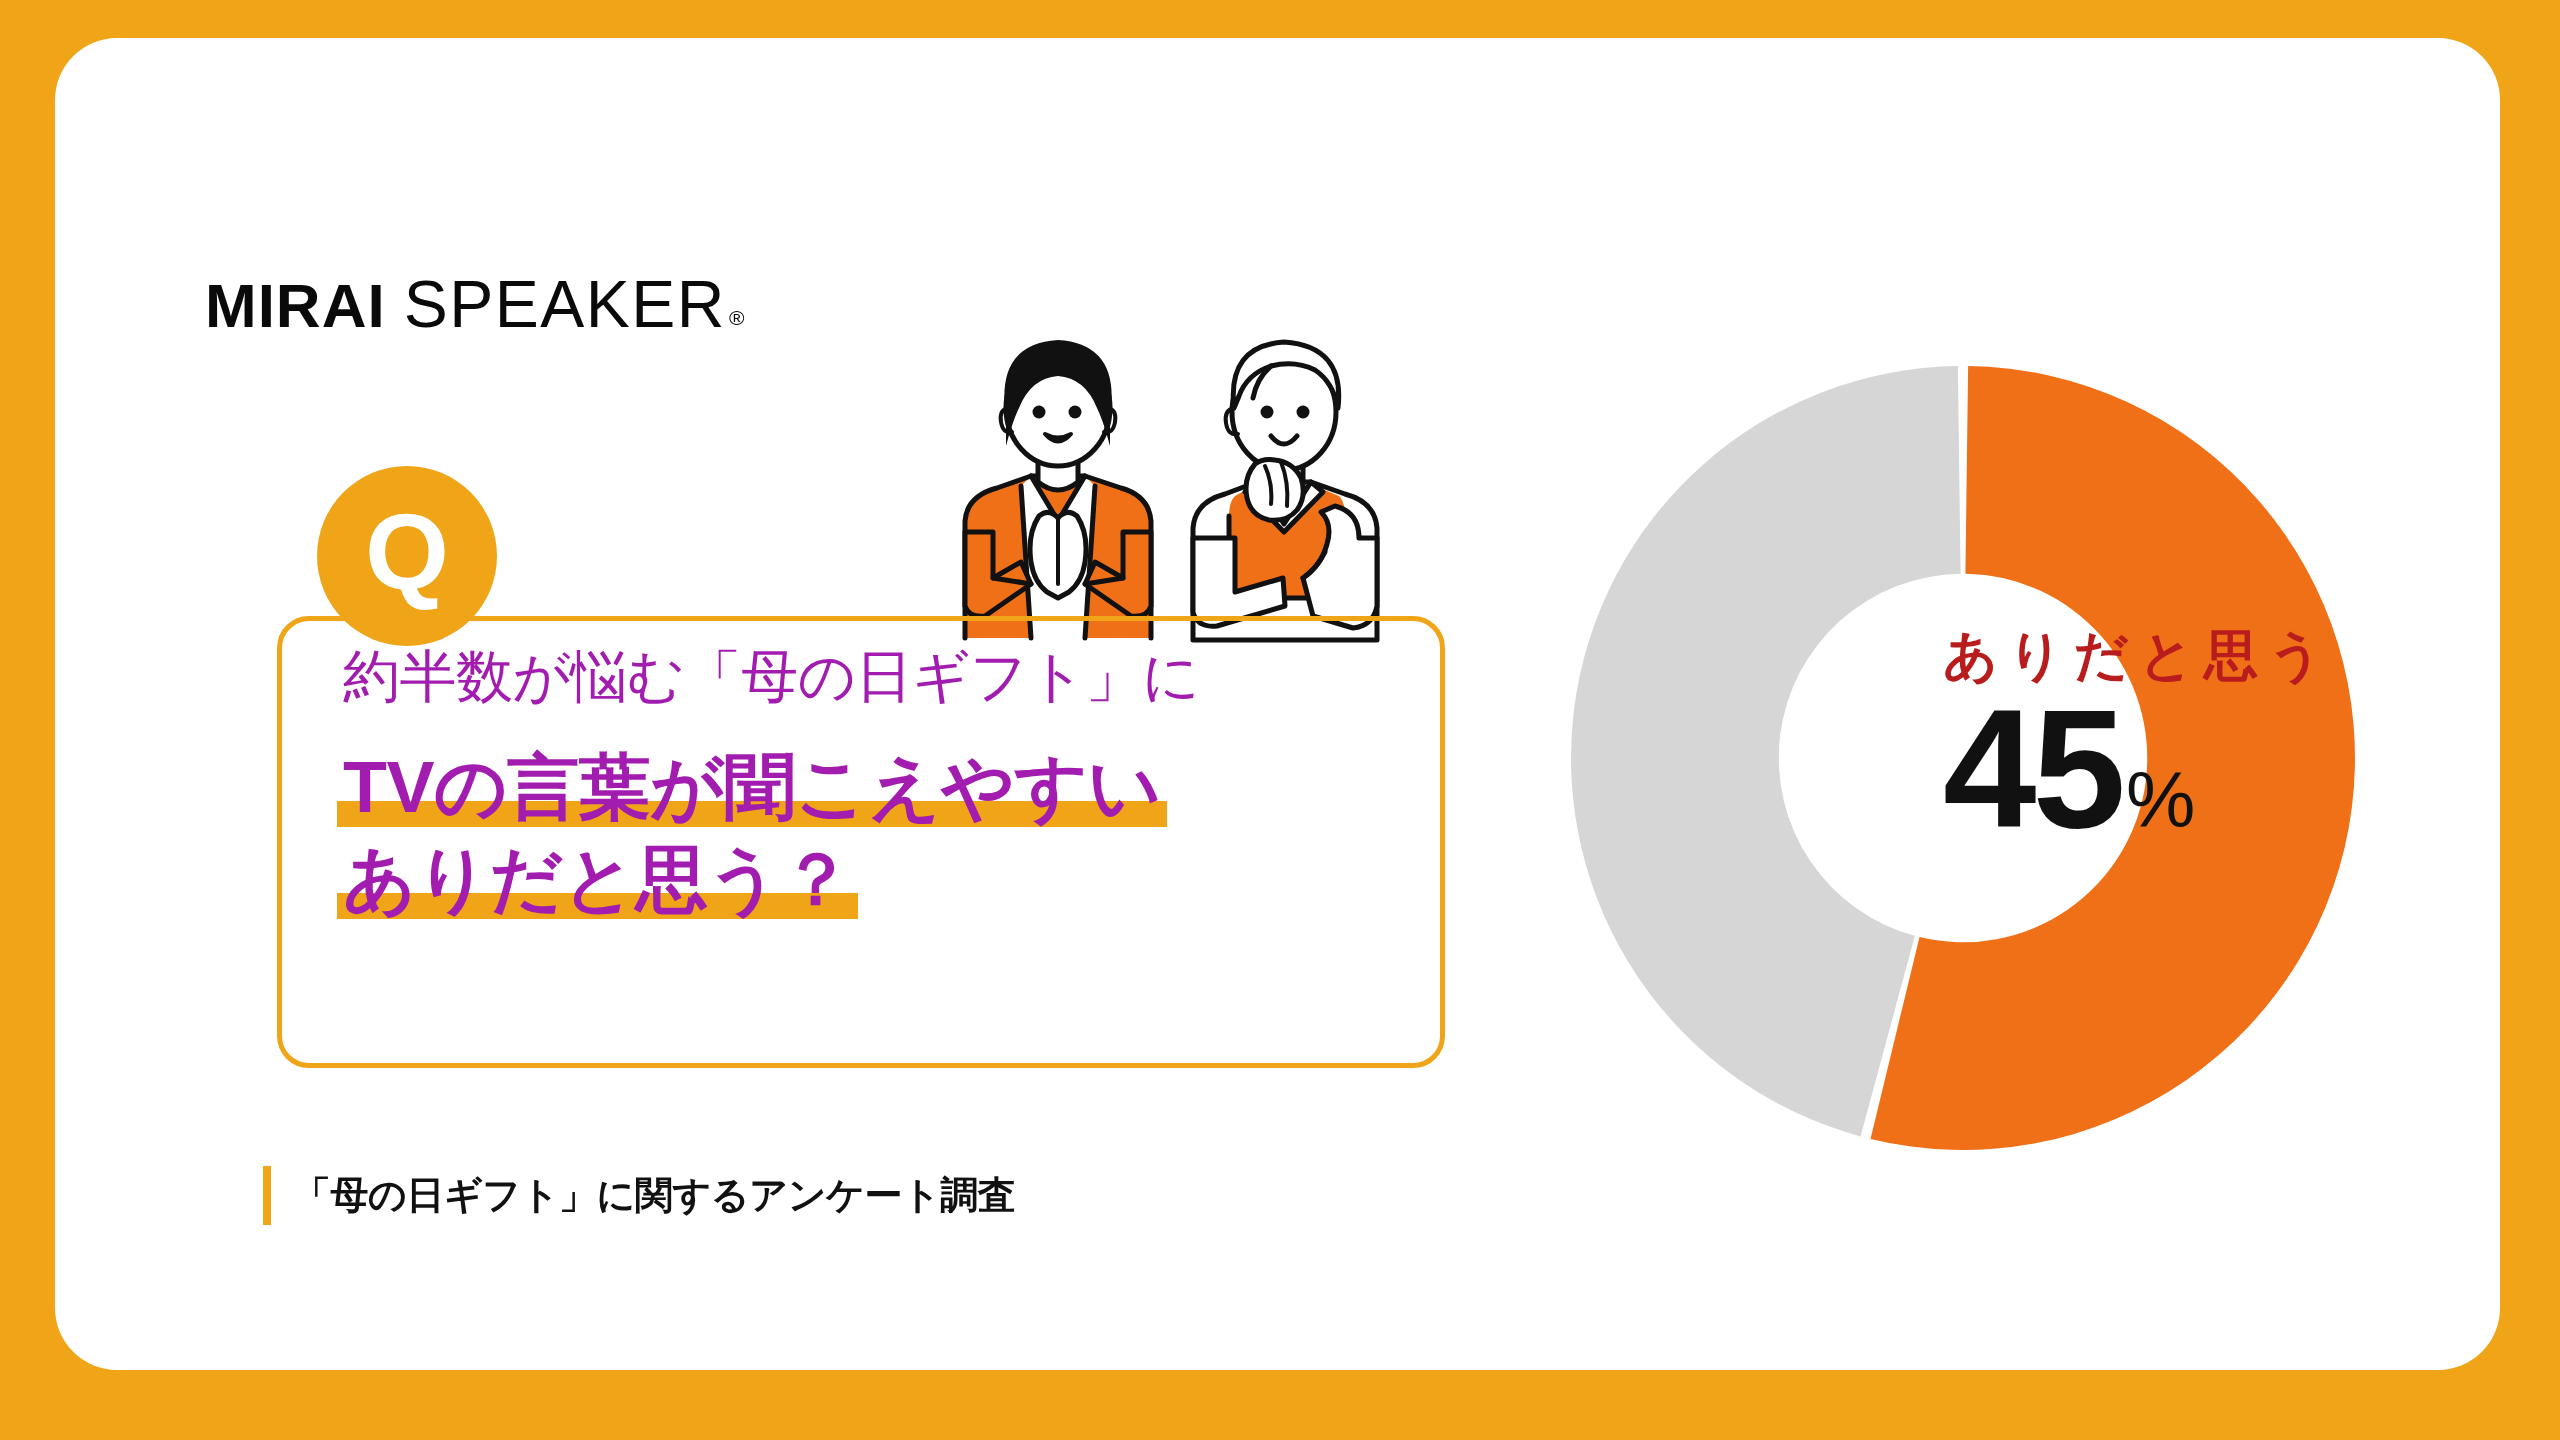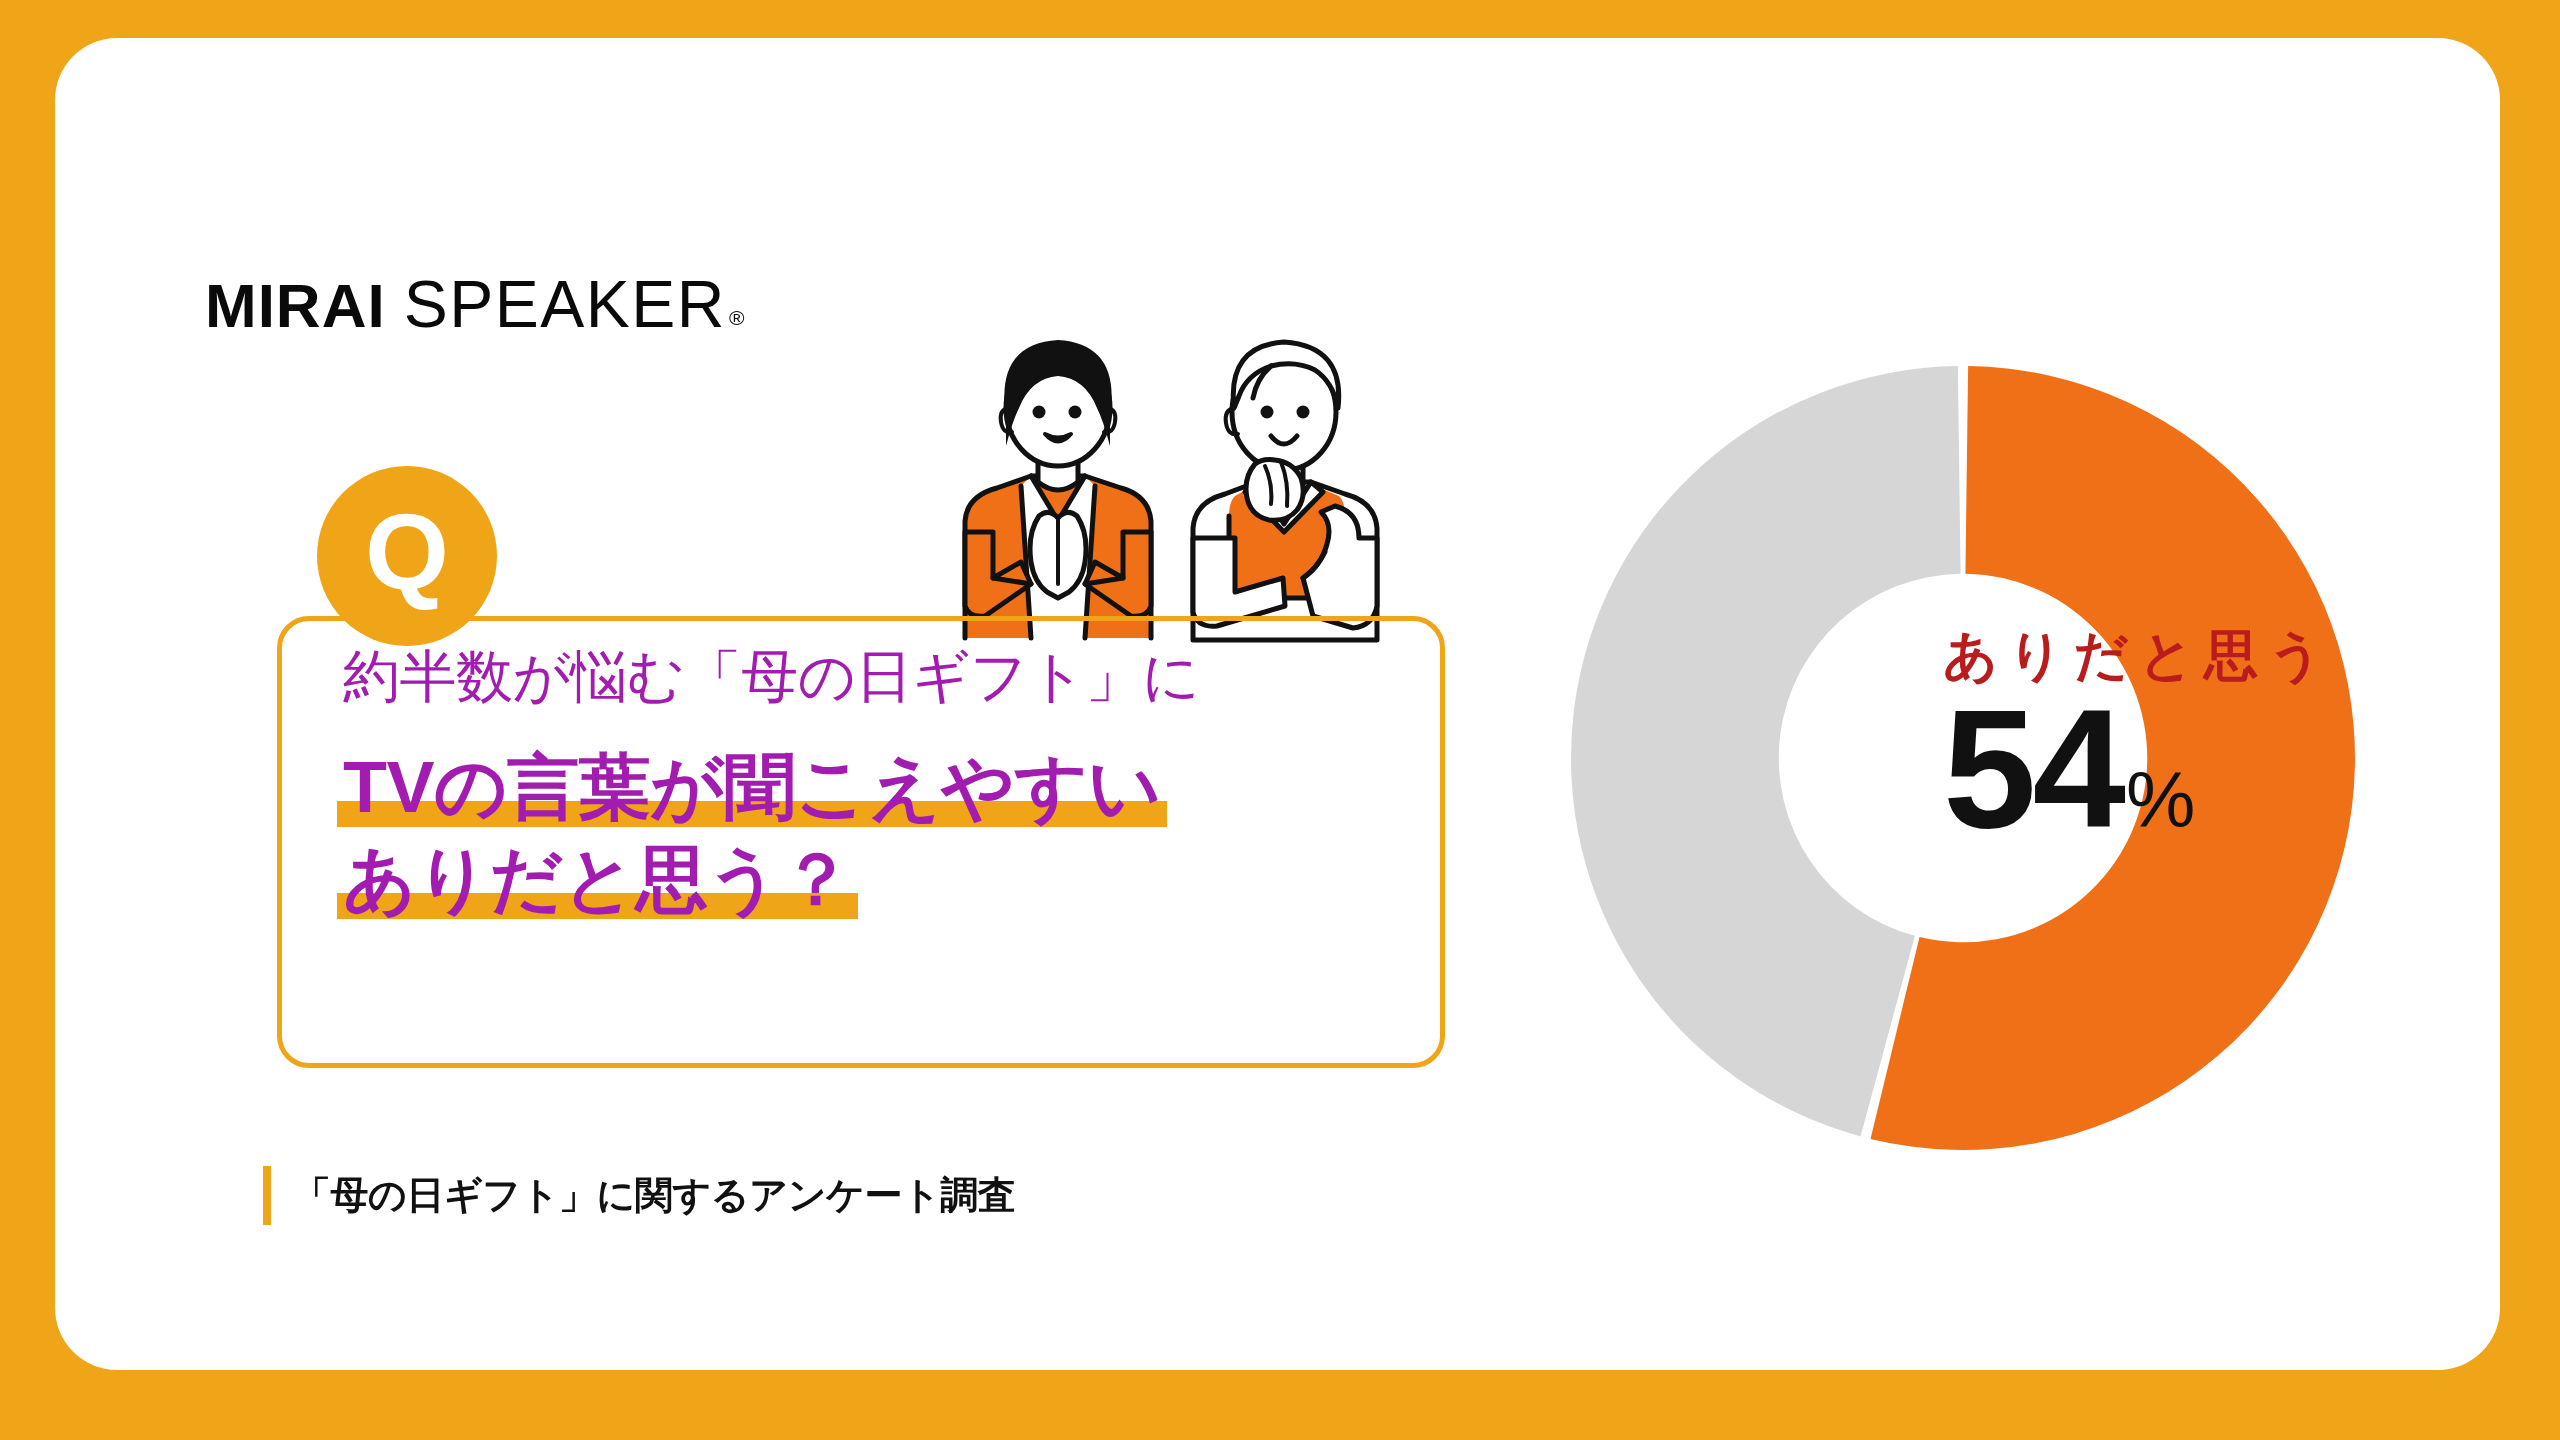--- a/index.html
+++ b/index.html
@@ -345,19 +345,19 @@
         <g>
           <path id="slice-orange" d="M 405.1311214639671 8.03358359098928 A 392 392 0 1 1 307.49183397853477 780.9281286796041 L 356.52116196991136 579.0362204794139 A 184.23999999999998 184.23999999999998 0 1 0 402.4116270880645 215.77578428776496 Z" fill="#F07018"></path>
           <path id="slice-gray" d="M 297.5519982831265 778.3760126437978 A 392 392 0 0 1 394.86887853603287 8.03358359098928 L 397.58837291193544 215.77578428776496 A 184.23999999999998 184.23999999999998 0 0 0 351.8494391930695 577.836725942585 Z" fill="#D6D6D6"></path>
         </g>
       </svg>
     </div>
 
     <div id="donut-labels">
       <div id="donut-label-text">ありだと思う</div>
       <div id="donut-value-row">
-        <span id="donut-value">54</span>
+        <span id="donut-value">45</span>
         <span id="donut-unit">%</span>
       </div>
     </div>
 
   </div>
 </div>
 
 </body></html>

